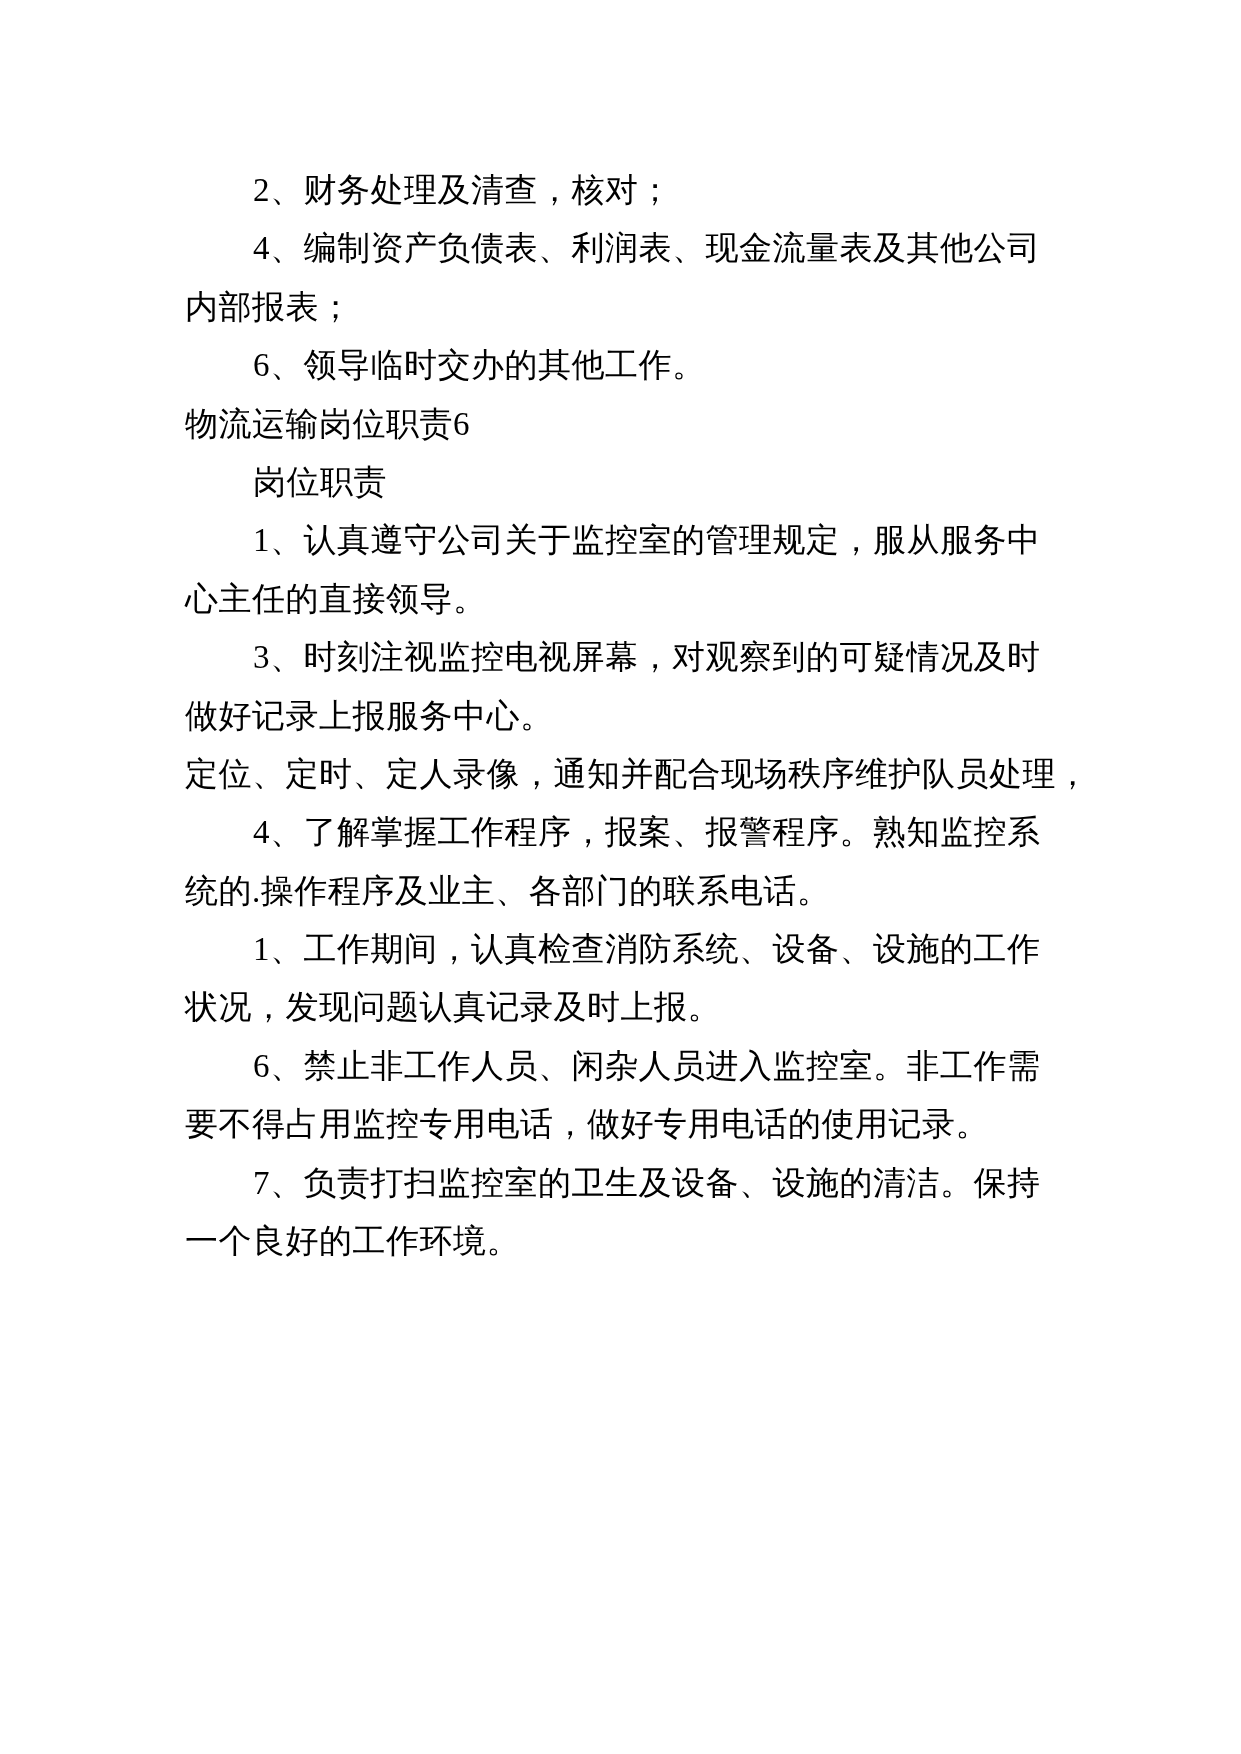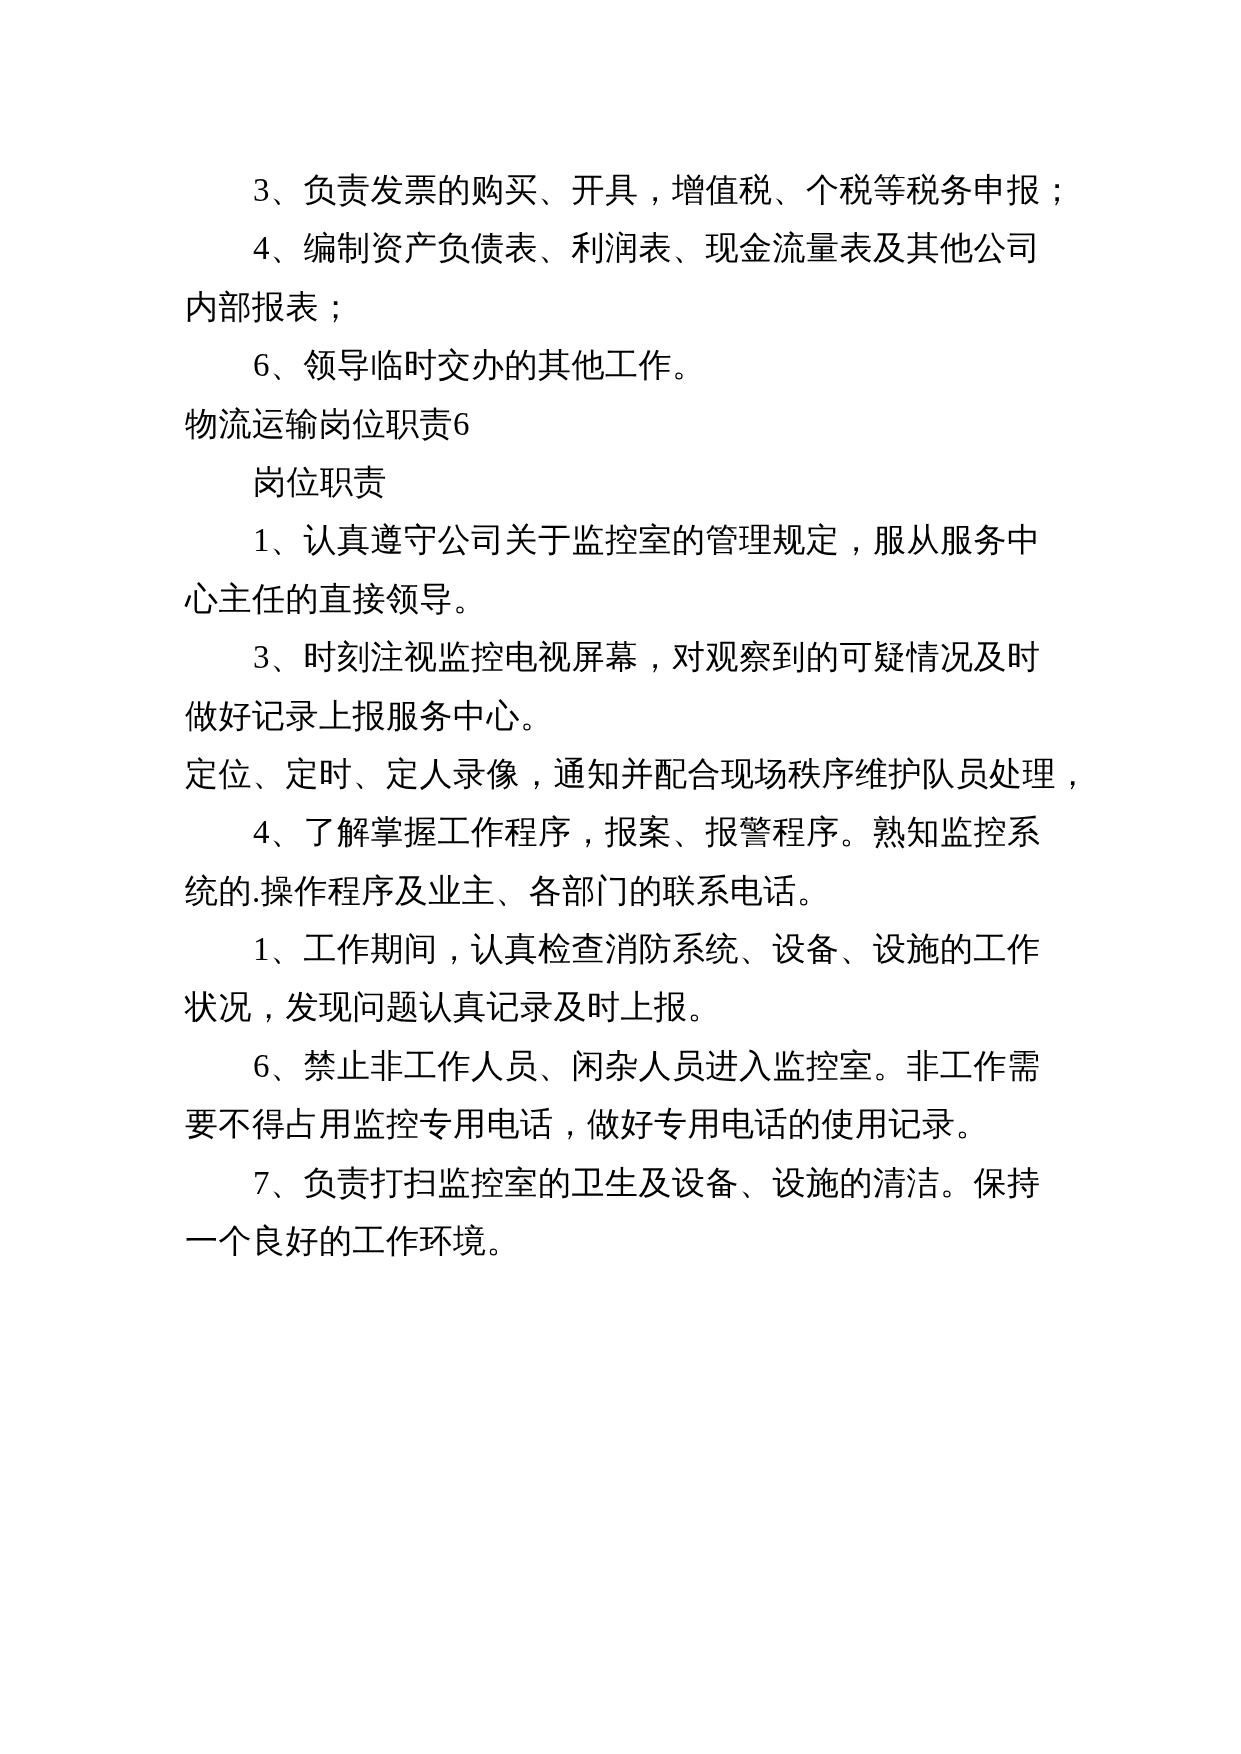--- a/index.html
+++ b/index.html
@@ -39,21 +39,21 @@
   }
   .line.indent {
     padding-left: 68px;
   }
 </style>
 </head>
 <body style="background: rgb(255, 255, 255);">
 
 <div class="page">
   <div class="text-block" style="color: rgb(0, 0, 0);">
-      <div class="line indent">3、负责发票的购买、开具，增值税、个税等税务申报；</div>
+      <div class="line indent">2、财务处理及清查，核对；</div>
       <div class="line indent">4、编制资产负债表、利润表、现金流量表及其他公司</div>
       <div class="line">内部报表；</div>
       <div class="line indent">6、领导临时交办的其他工作。</div>
       <div class="line">物流运输岗位职责6</div>
       <div class="line indent">岗位职责</div>
       <div class="line indent">1、认真遵守公司关于监控室的管理规定，服从服务中</div>
       <div class="line">心主任的直接领导。</div>
       <div class="line indent">3、时刻注视监控电视屏幕，对观察到的可疑情况及时</div>
       <div class="line">做好记录上报服务中心。</div>
       <div class="line">定位、定时、定人录像，通知并配合现场秩序维护队员处理，</div>

